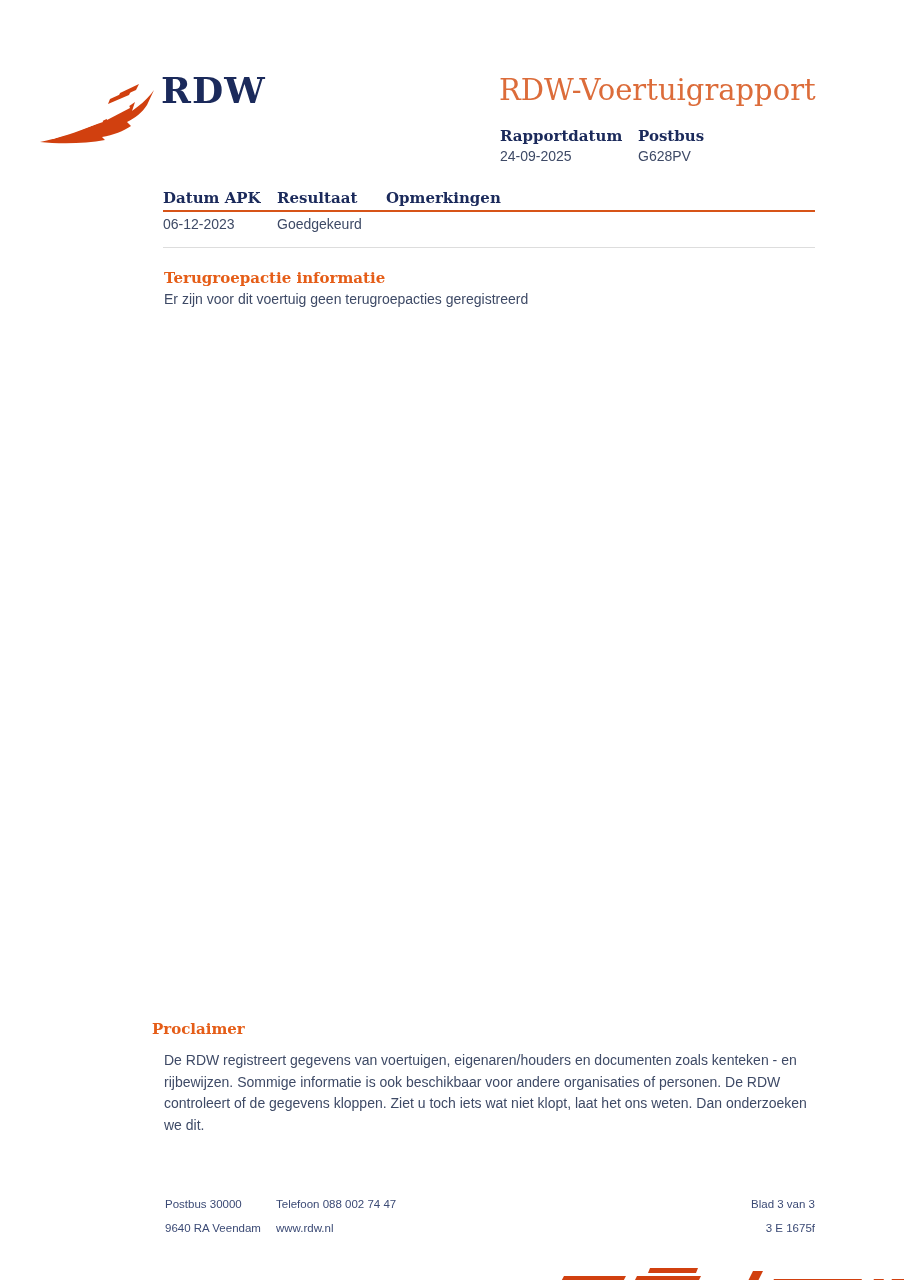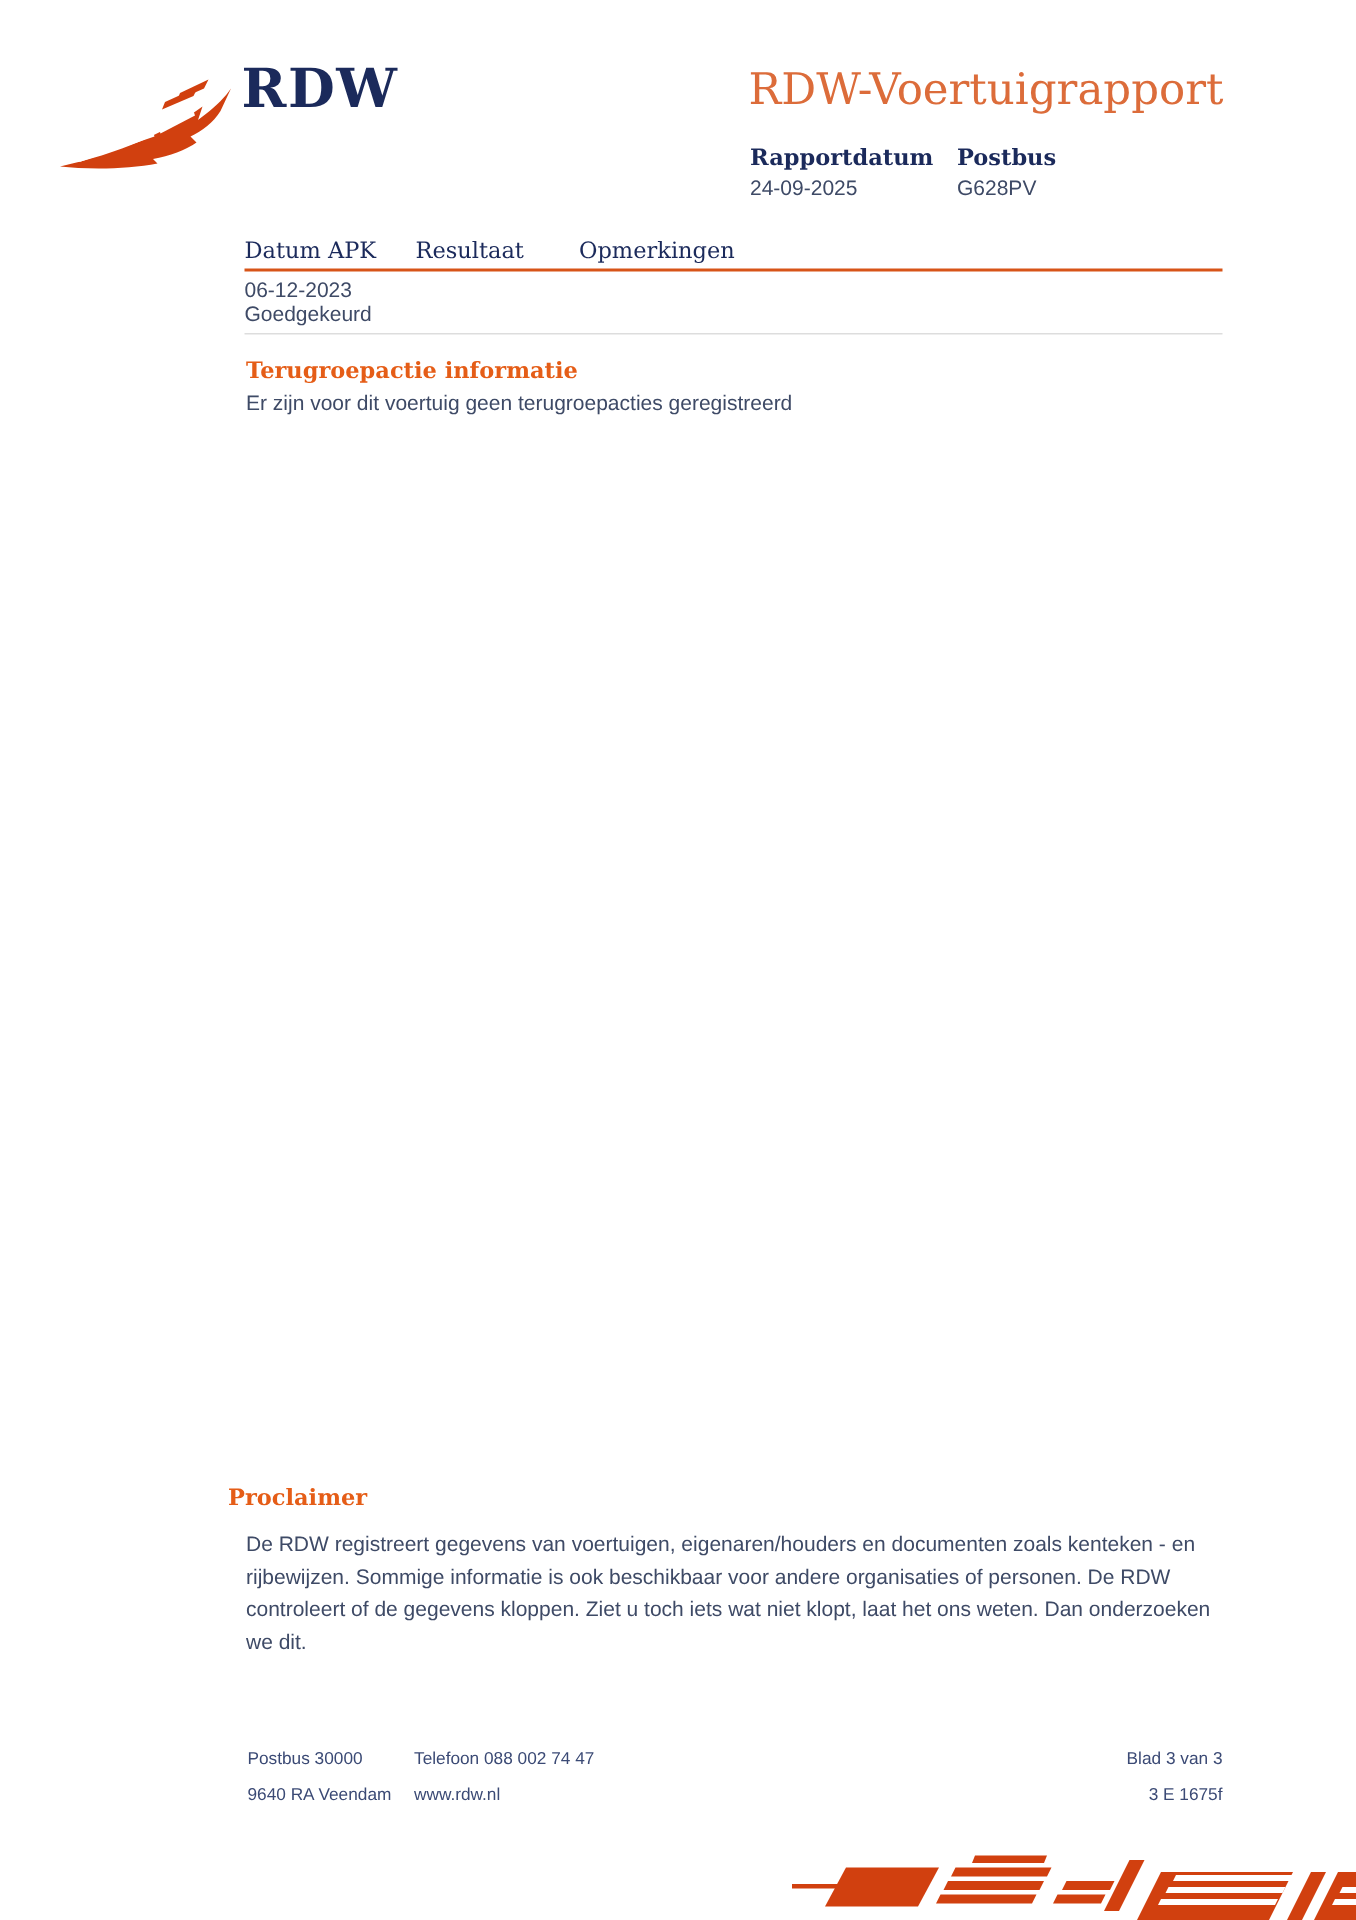--- a/index.html
+++ b/index.html
@@ -4,21 +4,21 @@
 <style>
   html, body { margin: 0; padding: 0; }
   body {
     width: 904px; height: 1280px;
     background: #ffffff;
     font-family: "Liberation Sans", sans-serif;
     position: relative;
     overflow: hidden;
     color: var(--body-text, #3e4a66);
   }
-  .abs { position: absolute; }
+  .abs { position: absolute; margin-top: 31px; }
 
   
   .logo-mark { left: 36px; top: 50px; width: 118px; height: 66px; color: var(--logo-orange, #d1400f); }
   .logo-text {
     left: 161px; top: 38px;
     font-family: "DejaVu Serif", serif;
     font-weight: bold;
     font-size: 36px;
     letter-spacing: 1px;
     color: var(--navy, #1b2a5b);
@@ -44,30 +44,29 @@
 
   
   .apk-table { left: 163px; top: 158px; width: 652px; }
   .apk-head {
     display: flex;
     border-bottom: 2px solid var(--rule-orange, #d75418);
     padding-bottom: 3px;
   }
   .apk-head span {
     font-family: "DejaVu Serif", serif;
-    font-weight: normal;
+    font-weight: bold;
     font-size: 15px;
     color: var(--navy, #1b2a5b);
   }
   .apk-row {
     display: flex;
-    padding: 4px 0 5px 0;
+    padding: 4px 0 15px 0;
     border-bottom: 1px solid #ddd;
     font-size: 14px;
-    flex-direction: column;
   }
   .col-datum { width: 114px; }
   .col-resultaat { width: 109px; }
   .col-opmerkingen { flex: 1; }
 
   
   .section-heading {
     font-family: "DejaVu Serif", serif;
     font-weight: bold;
     font-size: 15px;

